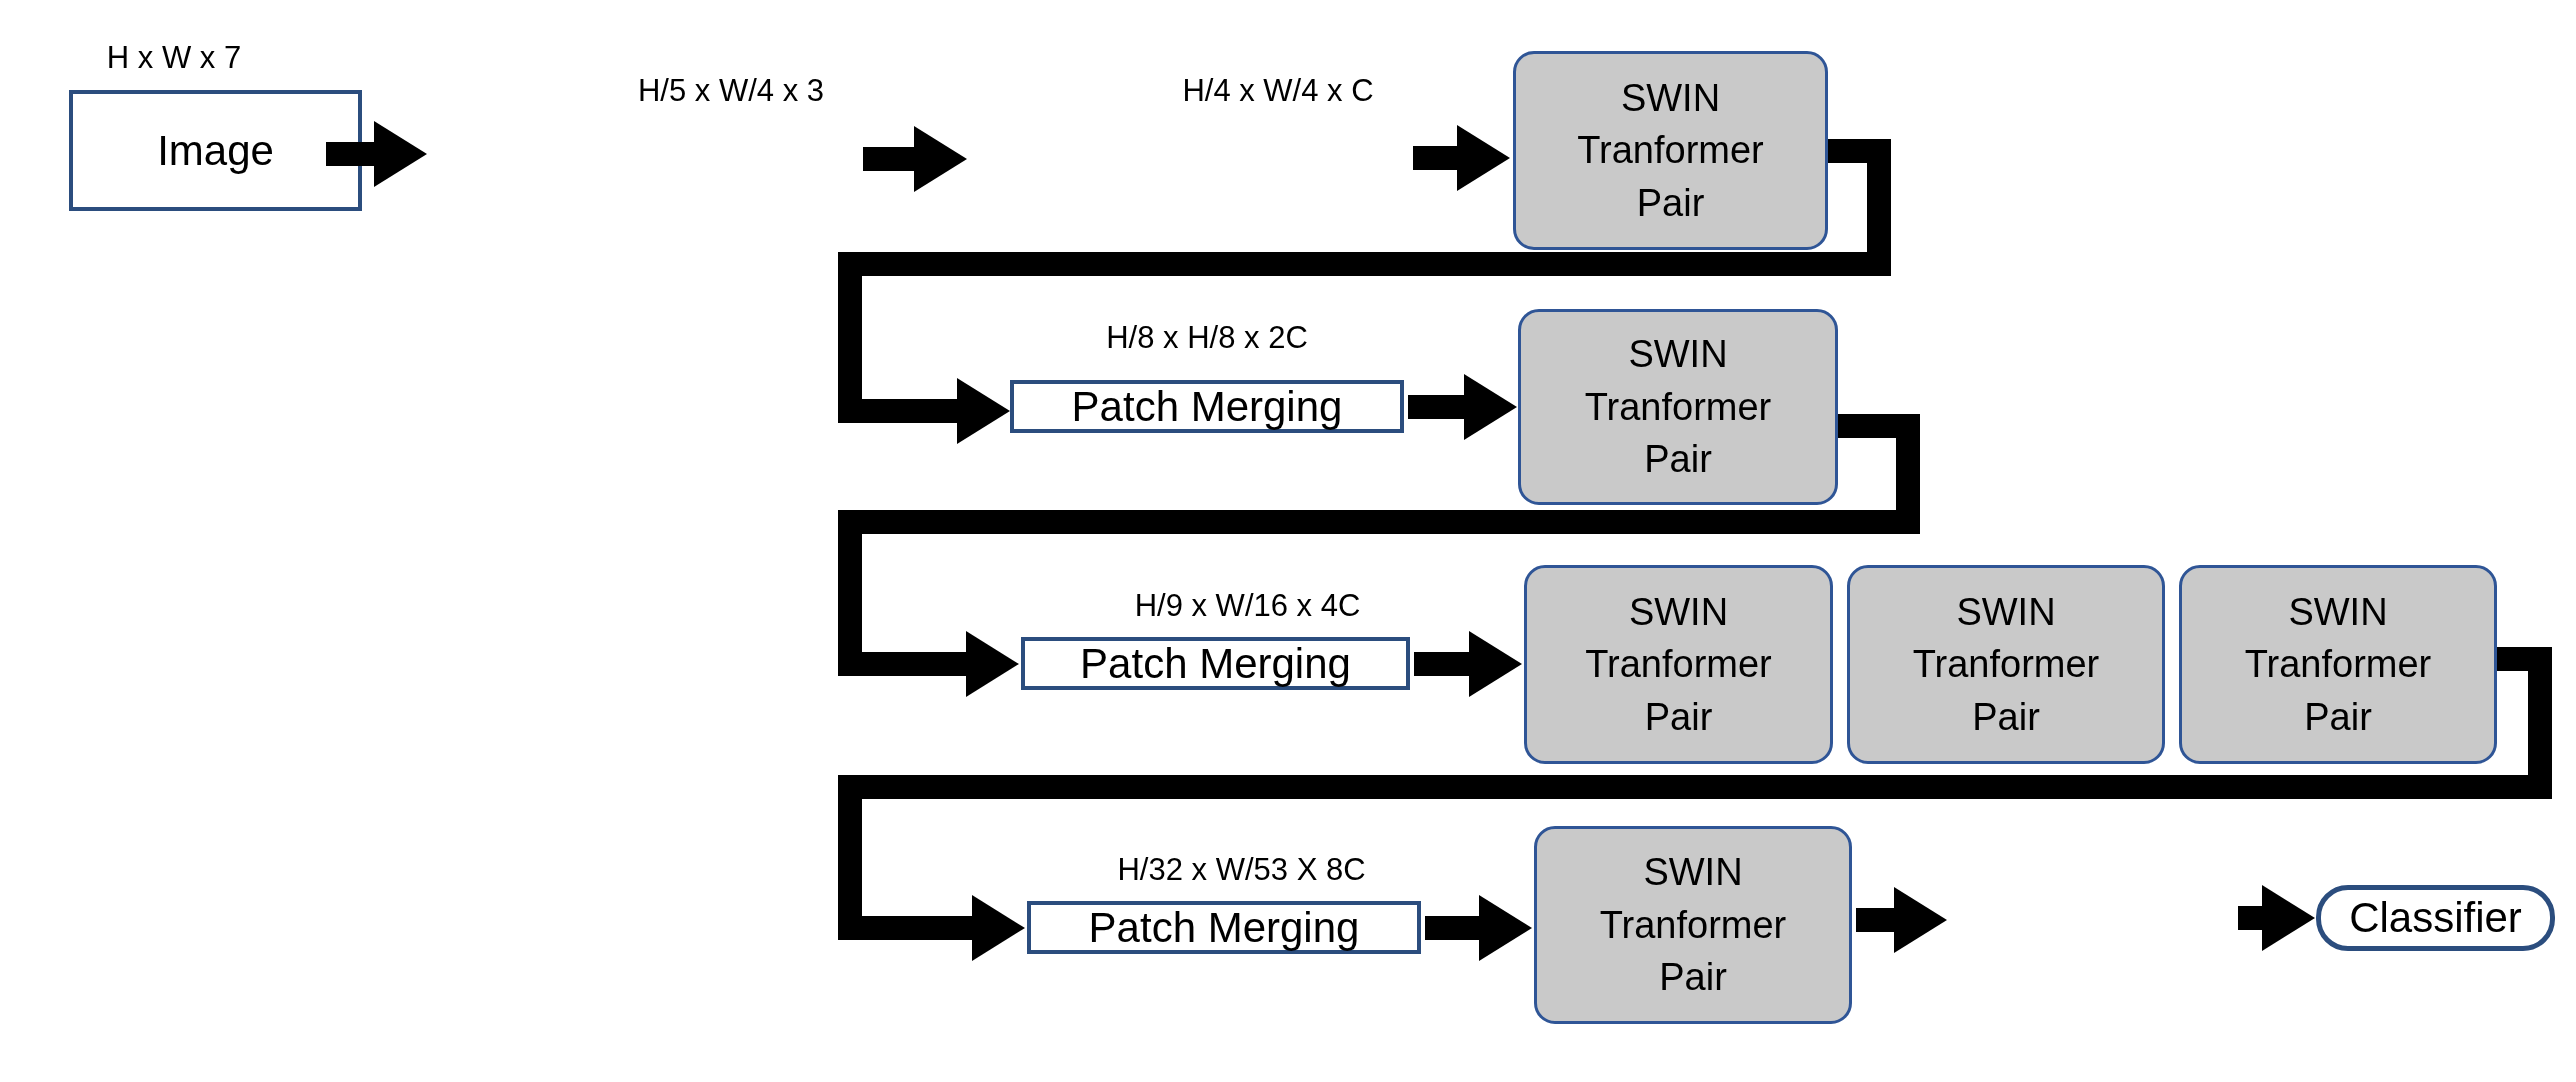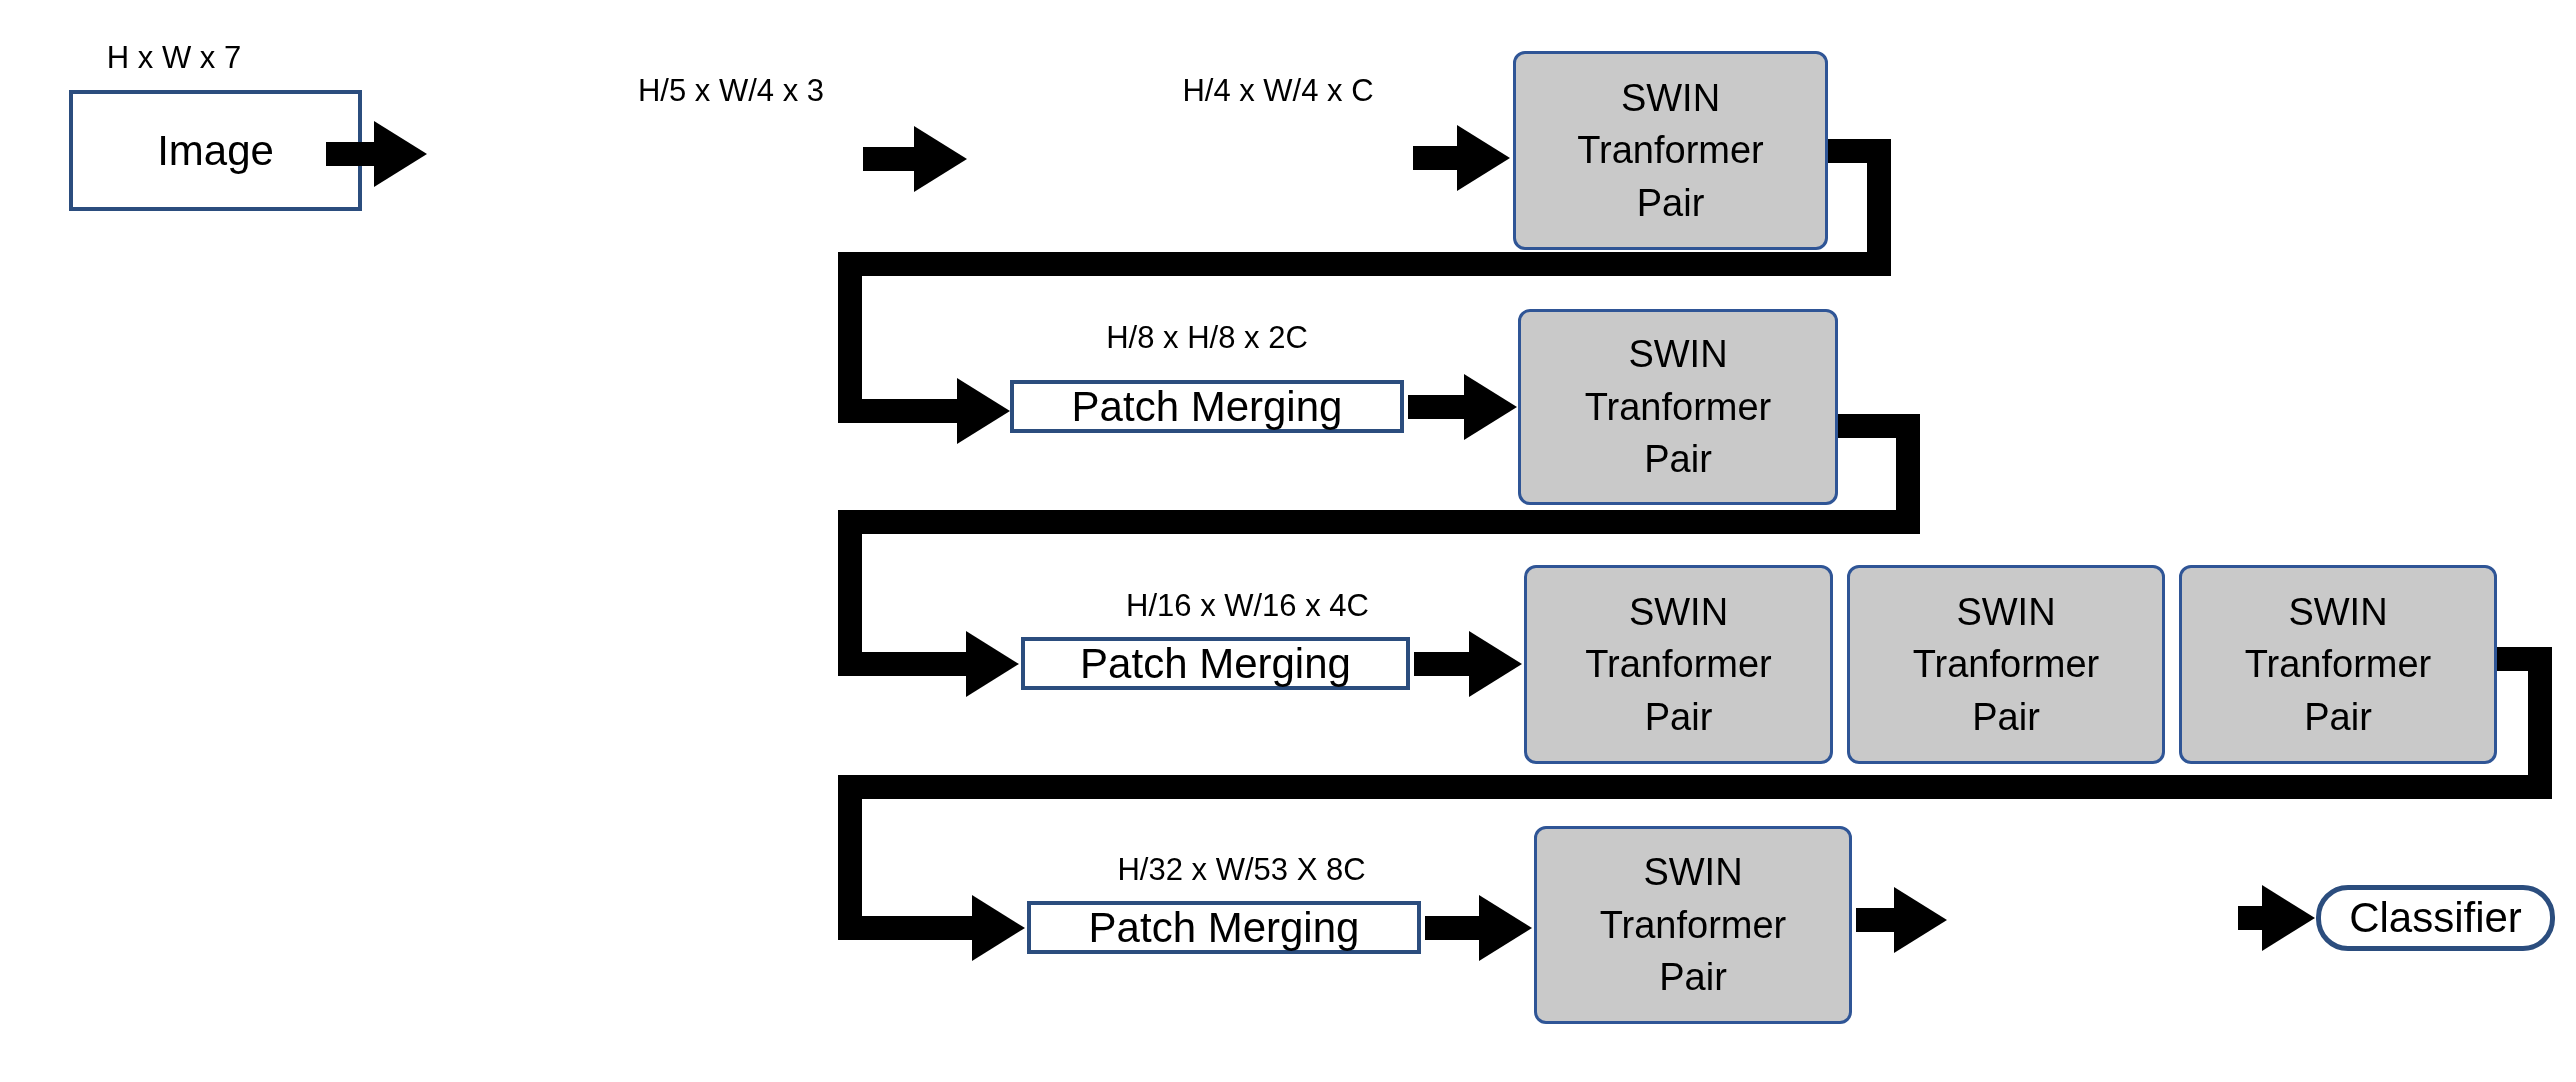--- a/index.html
+++ b/index.html
@@ -26,21 +26,21 @@
     border:4.6px solid var(--navy);
     display:flex;align-items:center;justify-content:center;
     font-size:42px;font-weight:500;line-height:1;
     white-space:nowrap;
   }
   .swin{
     position:absolute;
     box-sizing:border-box;
     background:var(--gray);
     border:3.7px solid var(--swin-navy);
-    border-radius:12px;
+    border-radius:21px;
     display:flex;align-items:center;justify-content:center;
     text-align:center;
     font-size:38px;font-weight:500;line-height:1.38;
     white-space:pre-line;
   }
   .dimlabel{
     position:absolute;
     text-align:center;
     font-size:31px;font-weight:500;line-height:1;
     white-space:nowrap;
@@ -121,21 +121,21 @@
   <div class="seg" style="left:1838px;top:414px;width:81px;height:24px;"></div>
   <div class="seg" style="left:1896px;top:414px;width:24px;height:120px;"></div>
   <div class="seg" style="left:838px;top:510px;width:1081px;height:24px;"></div>
   <div class="seg" style="left:838px;top:510px;width:24px;height:165px;"></div>
 
   <div class="arrow" style="left:838px;top:631px;width:181px;">
     <div class="shaft"></div>
     <div class="head"></div>
   </div>
 
-  <div class="dimlabel" style="left:1092px;top:590px;width:311px;">H/16 x W/16 x 4C</div>
+  <div class="dimlabel" style="left:1092px;top:590px;width:311px;">H/9 x W/16 x 4C</div>
 
   <div class="node" style="left:1021px;top:637px;width:389px;height:53px;">Patch Merging</div>
 
   <div class="arrow" style="left:1414px;top:631px;width:108px;">
     <div class="shaft"></div>
     <div class="head"></div>
   </div>
 
   <div class="swin" style="left:1524px;top:565px;width:309px;height:199px;">SWIN
 Tranformer

